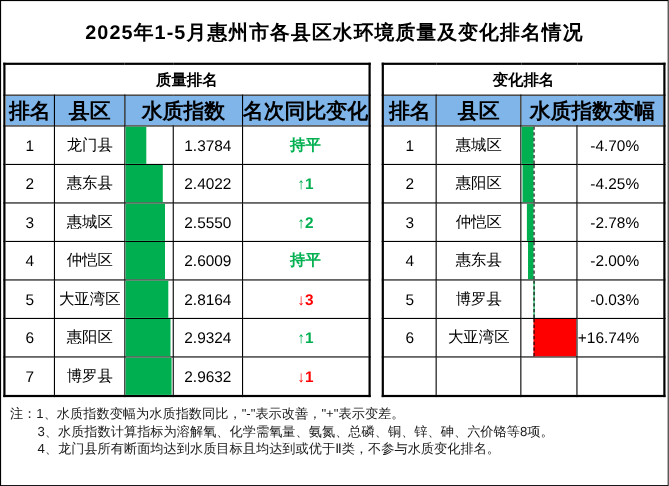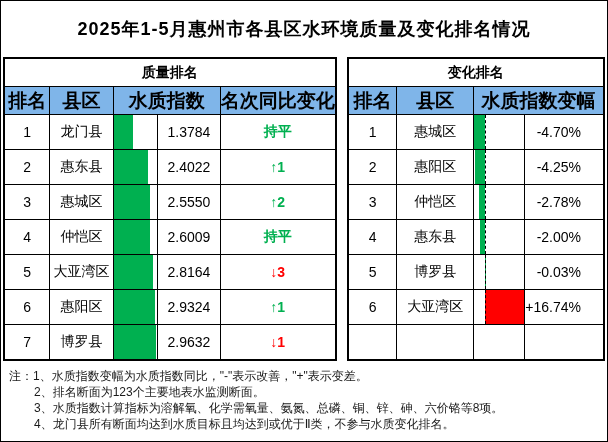--- a/index.html
+++ b/index.html
@@ -215,17 +215,16 @@
     <td></td>
     <td></td>
   </tr>
 </tbody>
     </table>
 
   </div>
 
   <div class="notes">
       <div class="note-line">注：1、水质指数变幅为水质指数同比，"-"表示改善，"+"表示变差。</div>
-      <div class="note-line indent">2、排名断面为123个主要地表水监测断面。</div>
       <div class="note-line indent">3、水质指数计算指标为溶解氧、化学需氧量、氨氮、总磷、铜、锌、砷、六价铬等8项。</div>
       <div class="note-line indent">4、龙门县所有断面均达到水质目标且均达到或优于Ⅱ类，不参与水质变化排名。</div>
     </div>
 </div>
 
 </body></html>

